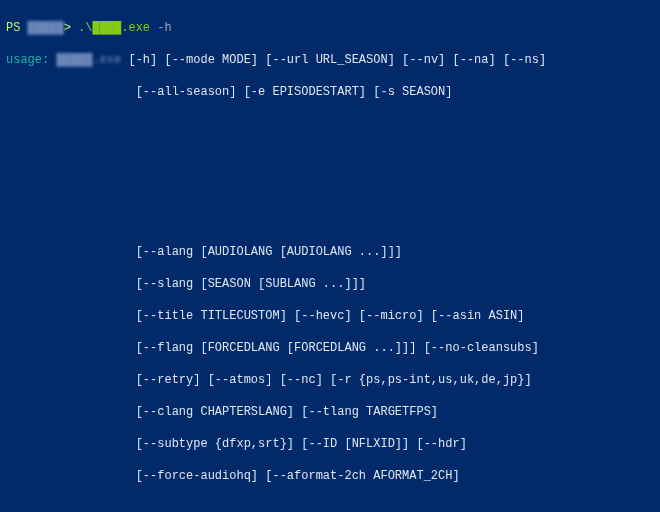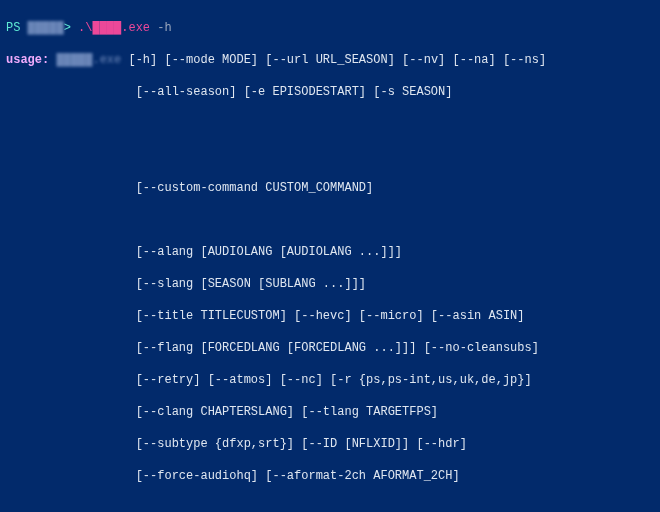--- a/index.html
+++ b/index.html
@@ -11,37 +11,37 @@
     background: #022a6b;
     font-family: Consolas, "Courier New", monospace;
     font-size: 12px;
     line-height: 16px;
     color: #dfe6f0;
   }
   .terminal {
     padding: 4px 6px;
     white-space: pre;
   }
-  .prompt   { color: #5eead4; }
+  .prompt   { color: #bef264; }
   .pathblur { color: #6a86b8; filter: blur(1.5px); }
-  .cmd      { color: #ec4899; }
+  .cmd      { color: #84cc16; }
   .flag     { color: #9aa7bd; }
-  .usage-head { color: #f0abfc; font-weight: bold; }
+  .usage-head { color: #14b8a6; }
   .line { display:block; }
 </style>
 </head>
 <body>
 
 <div class="terminal">
 <span class="line"><span class="prompt">PS </span><span class="pathblur">█████</span><span class="prompt">&gt; </span><span class="cmd">.\████.exe</span><span class="flag"> -h</span></span>
 <span class="line"><span class="usage-head">usage: </span><span class="pathblur">█████.exe</span><span> [-h] [--mode MODE] [--url URL_SEASON] [--nv] [--na] [--ns]</span></span>
 <span class="line"><span>                  </span><span>[--all-season] [-e EPISODESTART] [-s SEASON]</span></span>
 <span class="line"><span>                  </span></span>
 <span class="line"><span>                  </span></span>
-<span class="line"><span>                  </span><span>[--custom-command CUSTOM_COMMAND]</span></span>
+<span class="line"><span>                  </span></span>
 <span class="line"><span>                  </span></span>
 <span class="line"><span>                  </span><span>[--alang [AUDIOLANG [AUDIOLANG ...]]]</span></span>
 <span class="line"><span>                  </span><span>[--slang [SEASON [SUBLANG ...]]]</span></span>
 <span class="line"><span>                  </span><span>[--title TITLECUSTOM] [--hevc] [--micro] [--asin ASIN]</span></span>
 <span class="line"><span>                  </span><span>[--flang [FORCEDLANG [FORCEDLANG ...]]] [--no-cleansubs]</span></span>
 <span class="line"><span>                  </span><span>[--retry] [--atmos] [--nc] [-r {ps,ps-int,us,uk,de,jp}]</span></span>
 <span class="line"><span>                  </span><span>[--clang CHAPTERSLANG] [--tlang TARGETFPS]</span></span>
 <span class="line"><span>                  </span><span>[--subtype {dfxp,srt}] [--ID [NFLXID]] [--hdr]</span></span>
 <span class="line"><span>                  </span><span>[--force-audiohq] [--aformat-2ch AFORMAT_2CH]</span></span>
 

